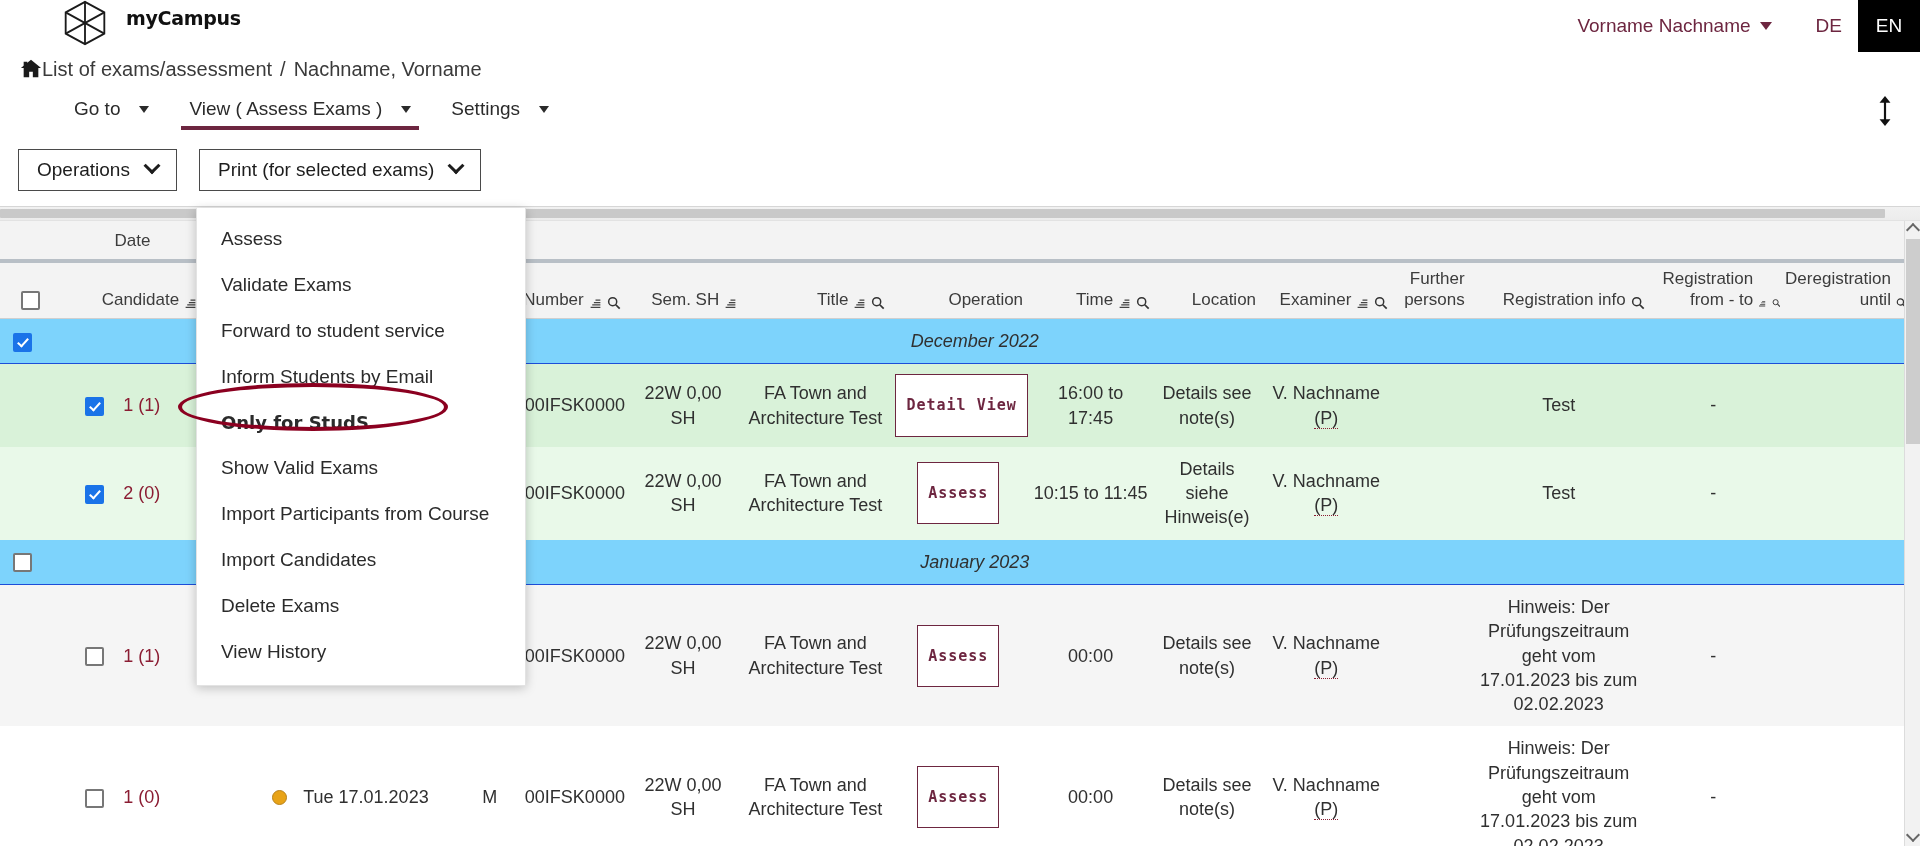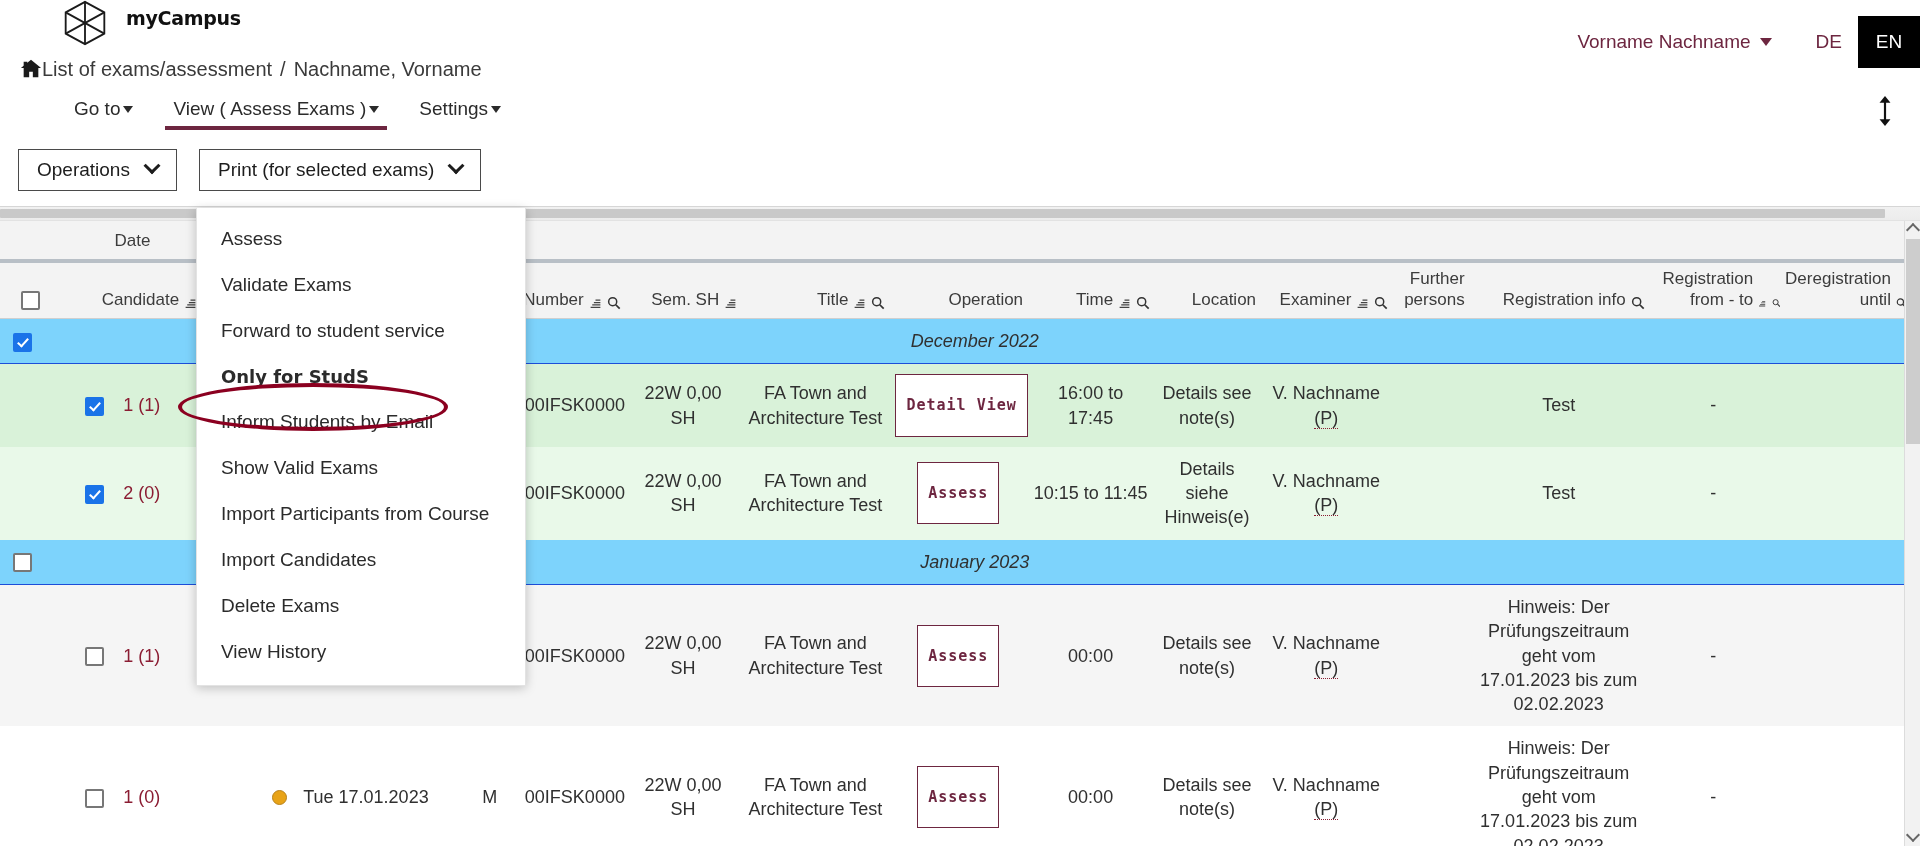--- a/index.html
+++ b/index.html
@@ -24,21 +24,21 @@
     display: flex; align-items: center;
   }
   .logo-hex { width: 46px; height: 46px; margin-left: 6px; display:block; }
   .logo-text {
     font-size: 19px; font-weight: bold; letter-spacing: -0.3px;
     color: #111; margin-top: -10px; margin-left: 18px;
     font-family: "DejaVu Sans", sans-serif;
   }
 
   .topbar-right {
-    position: absolute; right: 0; top: 16px;
+    position: absolute; right: 0; top: 0;
     display: flex; align-items: center; height: 52px; text-align: center;
   }
   .user-menu {
     font-size: 19px; color: #6d2640; cursor: pointer;
     display: flex; align-items: center; gap: 9px;
     padding-right: 28px;
   }
   .caret-dn {
     width: 0; height: 0;
     border-left: 6px solid transparent;
@@ -67,21 +67,21 @@
   .menubar {
     position: relative;
     height: 42px;
     display: flex; align-items: flex-start;
     padding-left: 54px;
     gap: 0px;
     margin-top: 10px;
   }
   .menu-item {
     font-size: 19px; color: #2b2b2b; cursor: pointer;
-    display: flex; align-items: center; gap: 3px;
+    display: flex; align-items: center; gap: 19px;
     padding: 2px 20px 10px 20px;
     position: relative;
   }
   .menu-item.active::after {
     content: ""; position: absolute;
     left: 12px; right: 12px; bottom: 0px;
     height: 4px; background: #6d2640;
   }
   .caret-sm {
     width: 0; height: 0;
@@ -639,22 +639,22 @@
     <div class="arrow-up"></div>
     <div class="thumb" style="top:18px"></div>
     <div class="arrow-dn"></div>
   </div>
 </div>
 
 <div class="dropdown">
   <div class="dd-item">Assess</div>
   <div class="dd-item">Validate Exams</div>
   <div class="dd-item">Forward to student service</div>
+  <div class="dd-item">Inform Students by Email</div>
   <div class="dd-item bold">Only for StudS</div>
-  <div class="dd-item">Inform Students by Email</div>
   <div class="dd-item">Show Valid Exams</div>
   <div class="dd-item">Import Participants from Course</div>
   <div class="dd-item">Import Candidates</div>
   <div class="dd-item">Delete Exams</div>
   <div class="dd-item">View History</div>
 </div>
 
 <div class="annot-ellipse"></div>
 
 </body></html>

